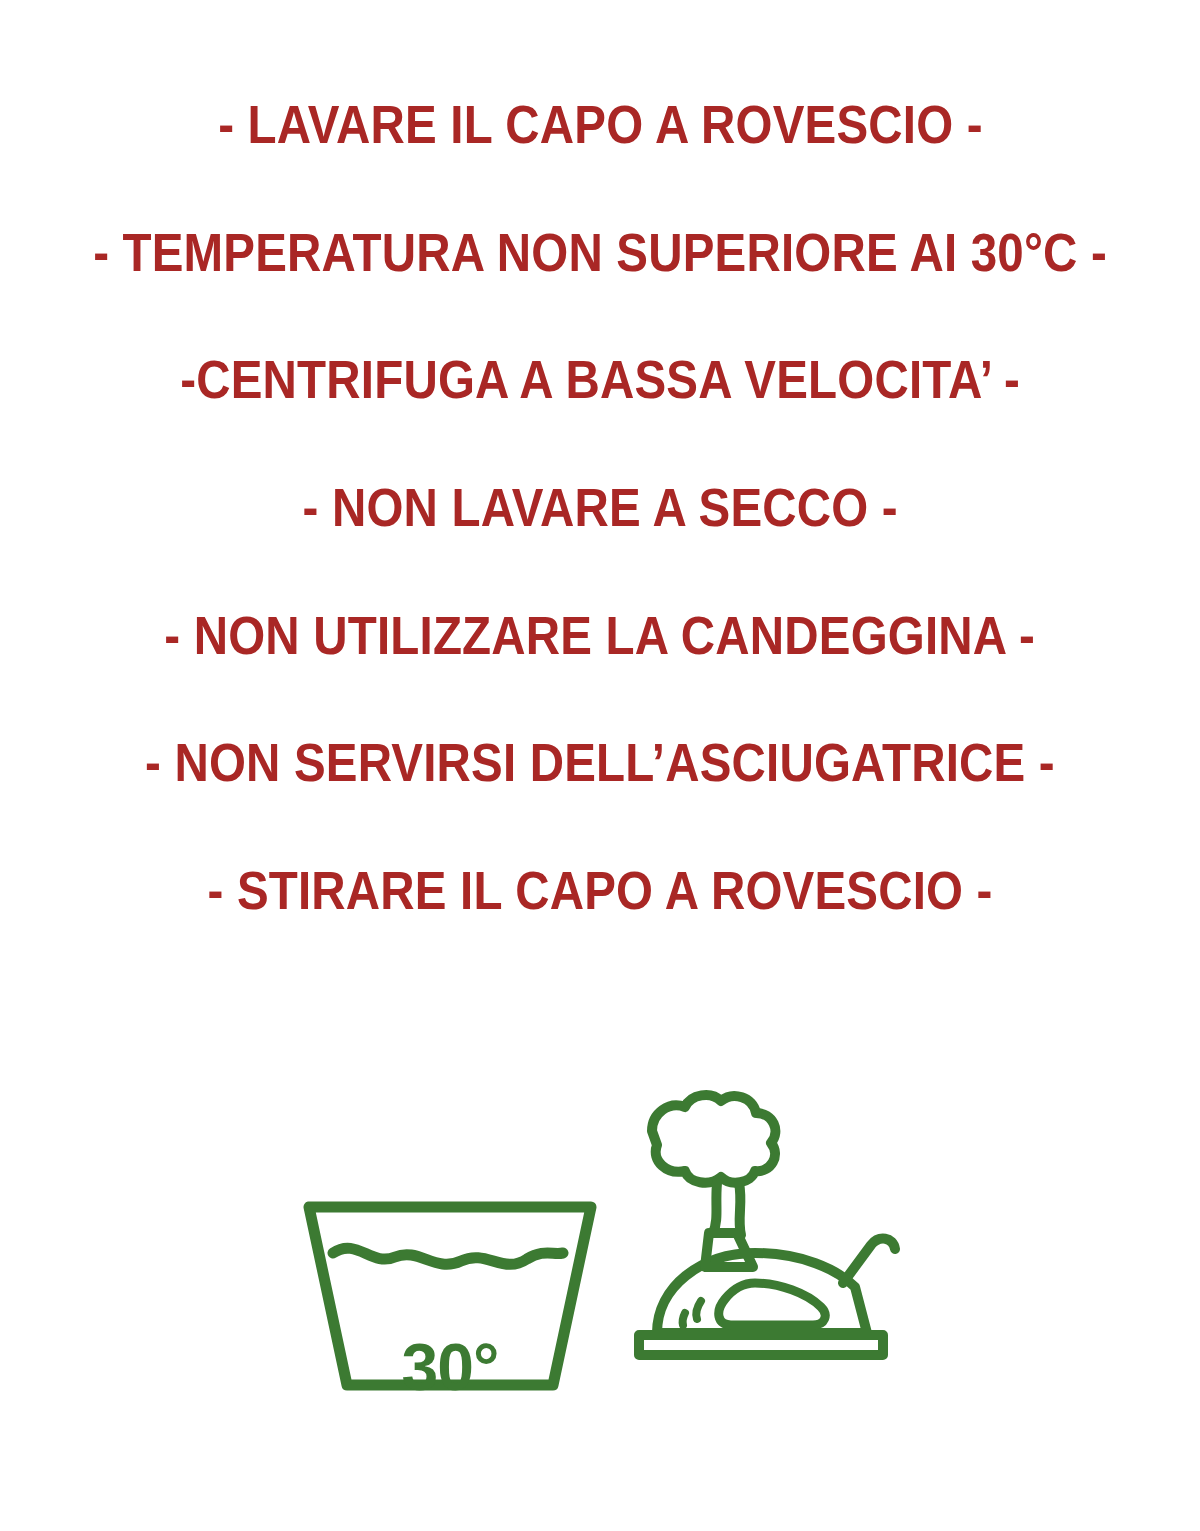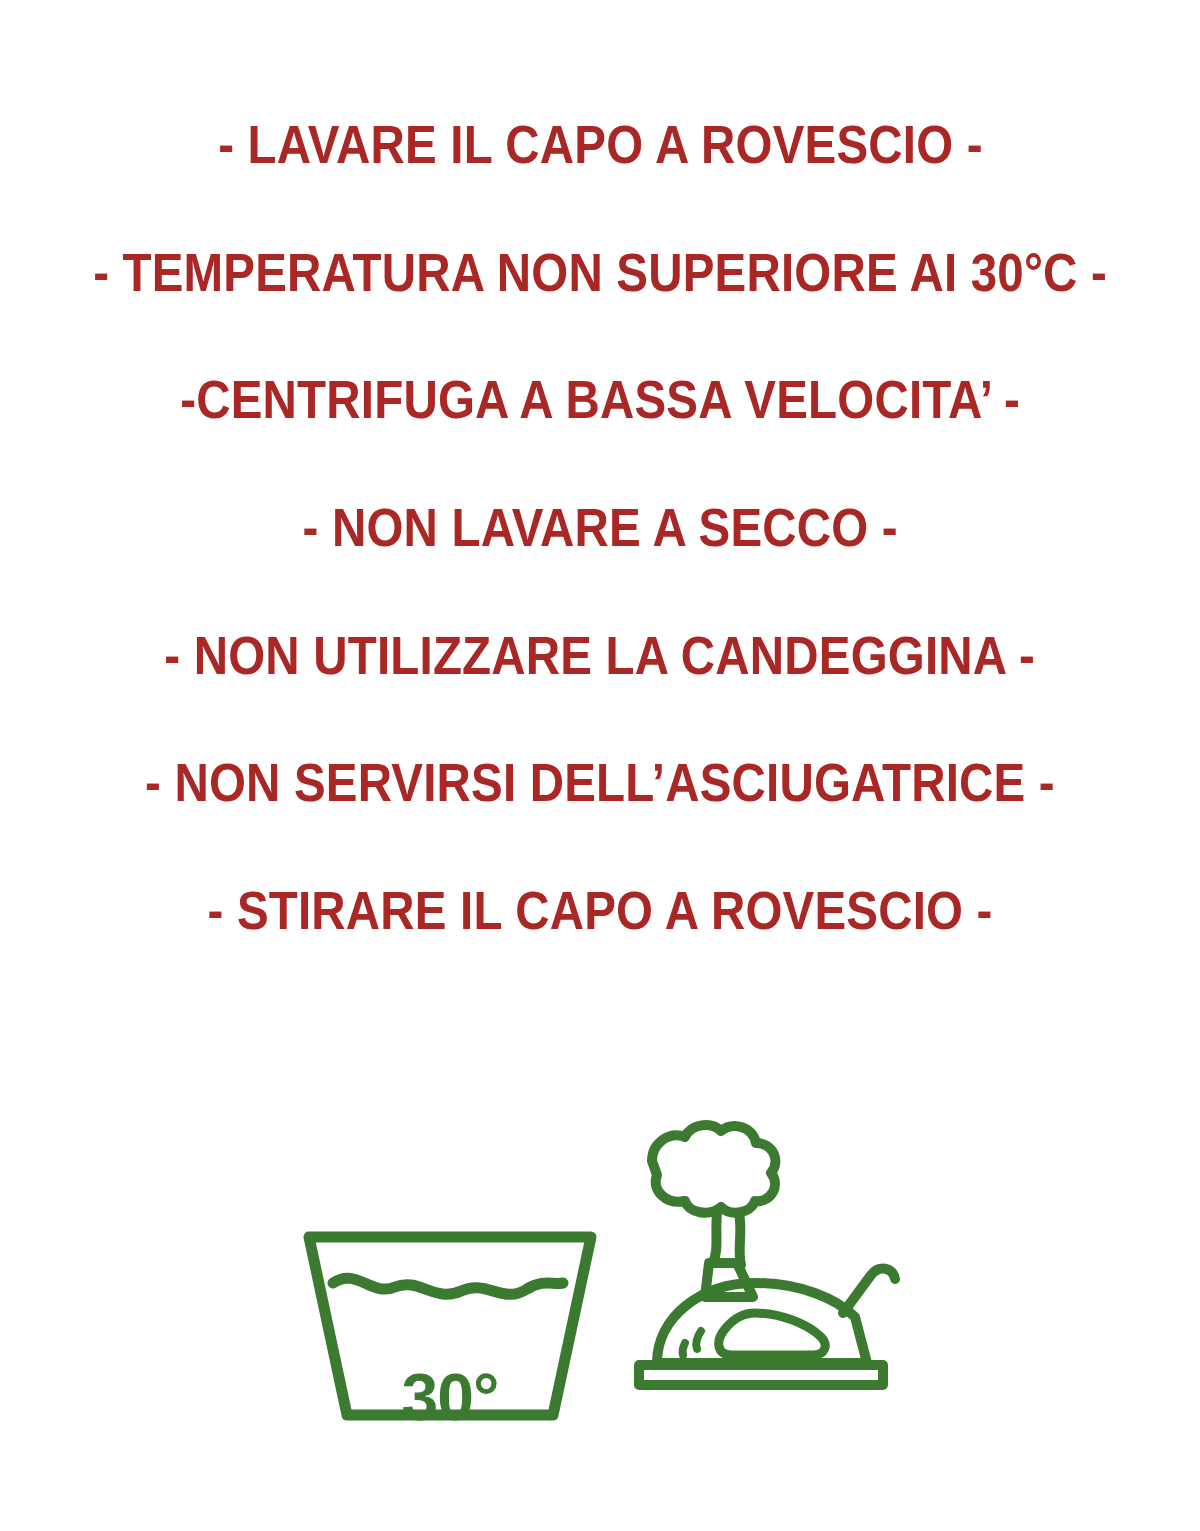--- a/index.html
+++ b/index.html
@@ -21,41 +21,40 @@
     box-sizing: border-box;
   }
   .instructions {
     position: absolute;
     top: 96px;
     left: 0;
     width: 1200px;
     display: flex;
     flex-direction: column;
     align-items: center;
-    margin-top: 20px;
   }
   .instruction-line {
     color: #a92725;
     font-family: "Liberation Sans", sans-serif;
     font-weight: bold;
     font-size: 54px;
     line-height: 1.05;
     letter-spacing: 0.2px;
     text-align: center;
     white-space: nowrap;
     transform: scaleX(0.88);
     transform-origin: center center;
     margin: 0 0 71px 0;
   }
   .instruction-line:last-child {
     margin-bottom: 0;
   }
   .symbols {
     position: absolute;
-    top: 1097px;
+    top: 1067px;
     left: 0;
     width: 1200px;
     height: 330px;
     display: flex;
     justify-content: center;
     align-items: flex-end;
   }
   .symbol {
     position: relative;
   }

